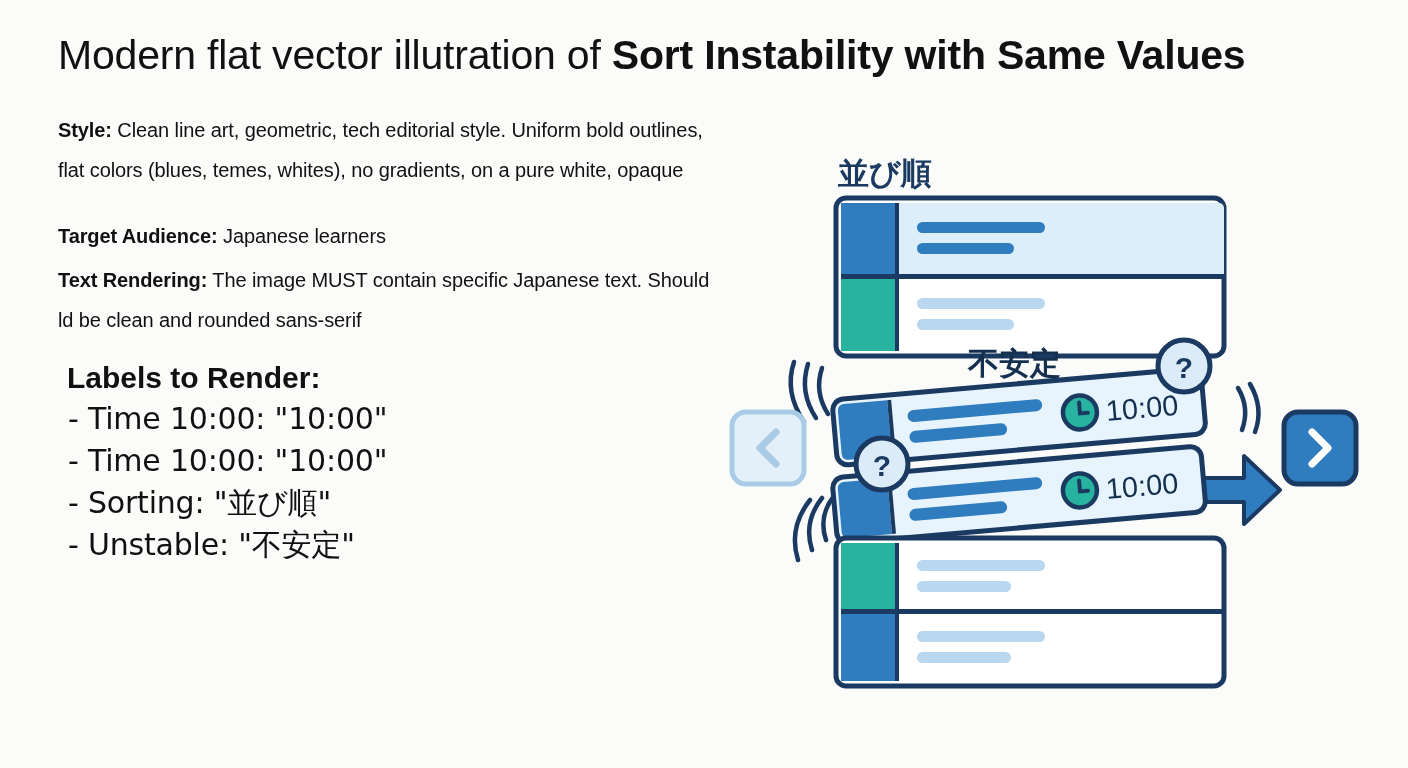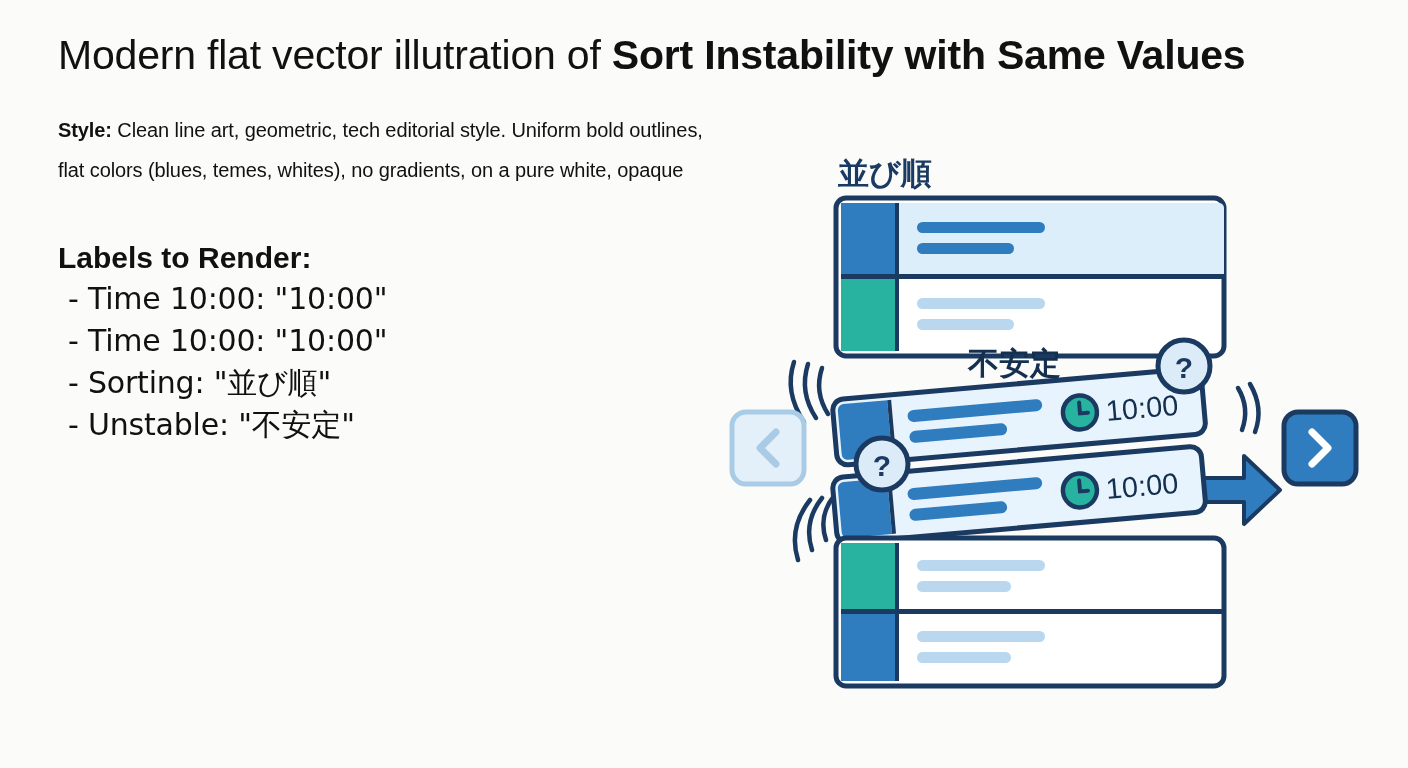--- a/index.html
+++ b/index.html
@@ -25,21 +25,21 @@
   }
   .para{
     font-size:20px;line-height:40px;letter-spacing:-0.1px;
     margin:0 0 0 0;
   }
   .para .b{font-weight:bold;}
   .gap{height:26px;}
   .gap-sm{height:4px;}
 
   .labels-head{
-    font-size:30px;line-height:40px;font-weight:bold;margin-top:18px;
+    font-size:30px;line-height:40px;font-weight:bold;margin-top:18px;margin-left:9px;
   }
   .label-line{
     font-size:30px;line-height:42px;letter-spacing:-0.2px;padding-left:10px;
   }
   .jp{font-family:"DejaVu Sans",sans-serif;}
 
   
   .illus{position:absolute;left:716px;top:126px;width:660px;height:600px;}
   .illus svg{display:block;}
 </style>
@@ -53,23 +53,29 @@
   </div>
 
   <div class="textcol">
 
     <p class="para">
       <span class="b">Style:</span><span> Clean line art, geometric, tech editorial style. Uniform bold outlines, flat colors  (blues, temes, whites), no gradients, on a pure white, opaque</span>
     </p>
 
     <div class="gap"></div>
 
+    <p class="para">
+      <span class="b">Target Audience:</span><span> Japanese learners</span>
+    </p>
 
     <div class="gap-sm"></div>
 
+    <p class="para">
+      <span class="b">Text Rendering:</span><span> The image MUST contain specific Japanese text.  Should ld be clean and rounded sans-serif</span>
+    </p>
 
     <div class="labels-head">Labels to Render:</div>
 
     <div class="label-line jp"> - Time 10:00: "10:00"</div>
     <div class="label-line jp"> - Time 10:00: "10:00"</div>
     <div class="label-line jp"> - Sorting: "並び順"</div>
     <div class="label-line jp"> - Unstable: "不安定"</div>
   </div>
 
   <div class="illus">

